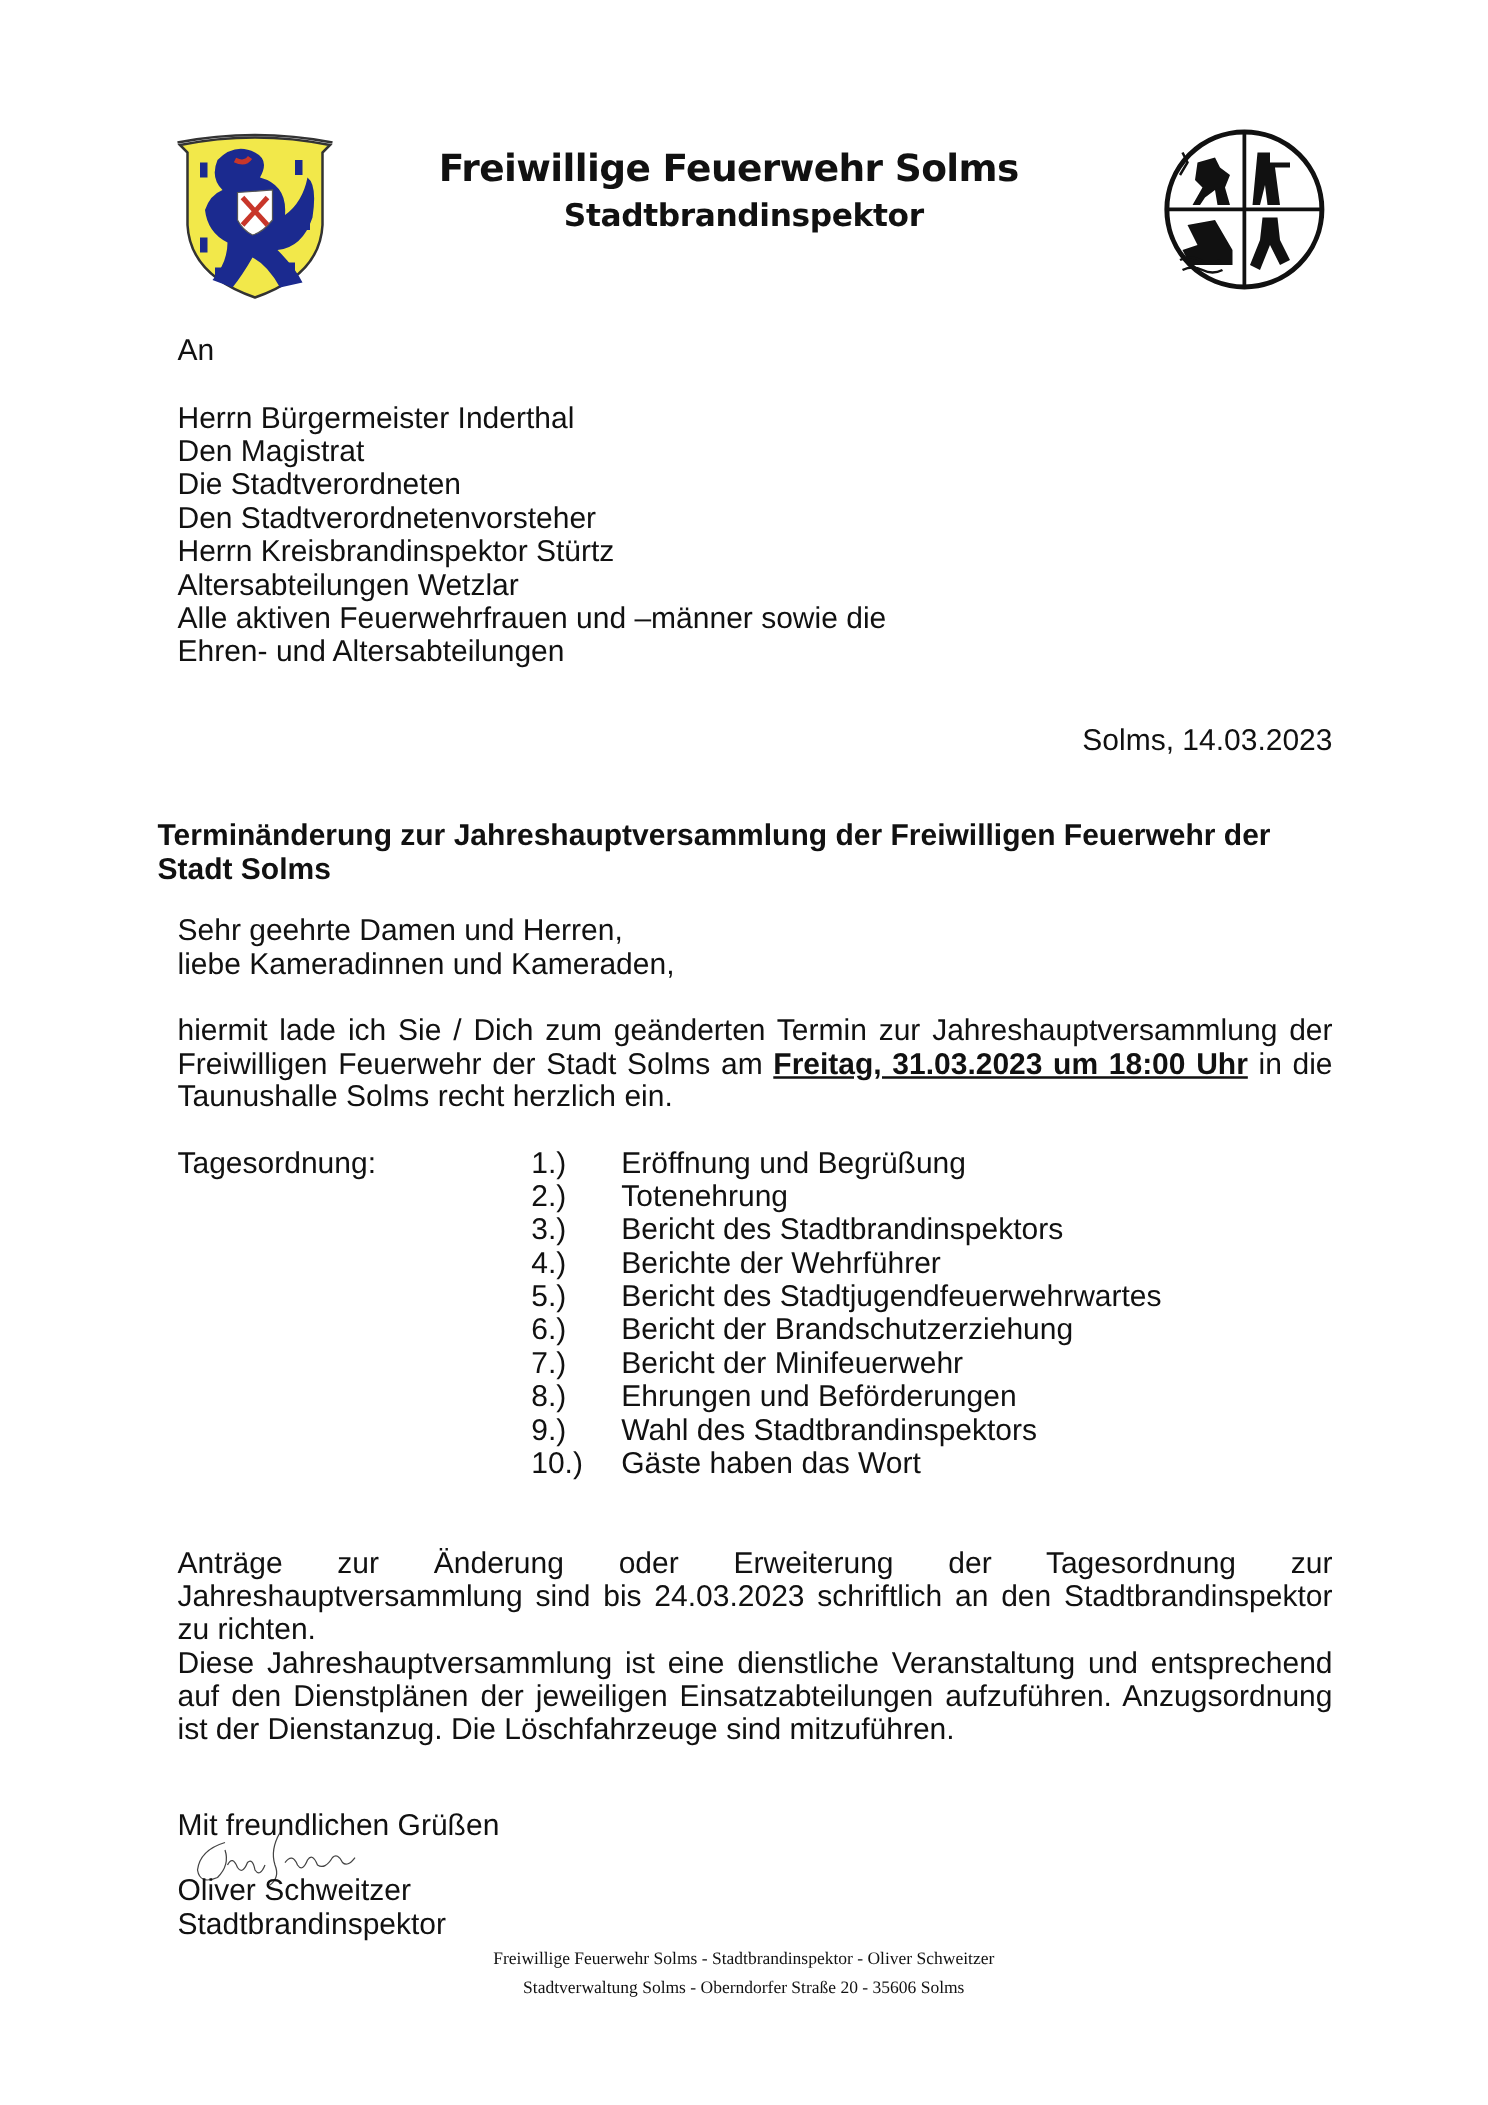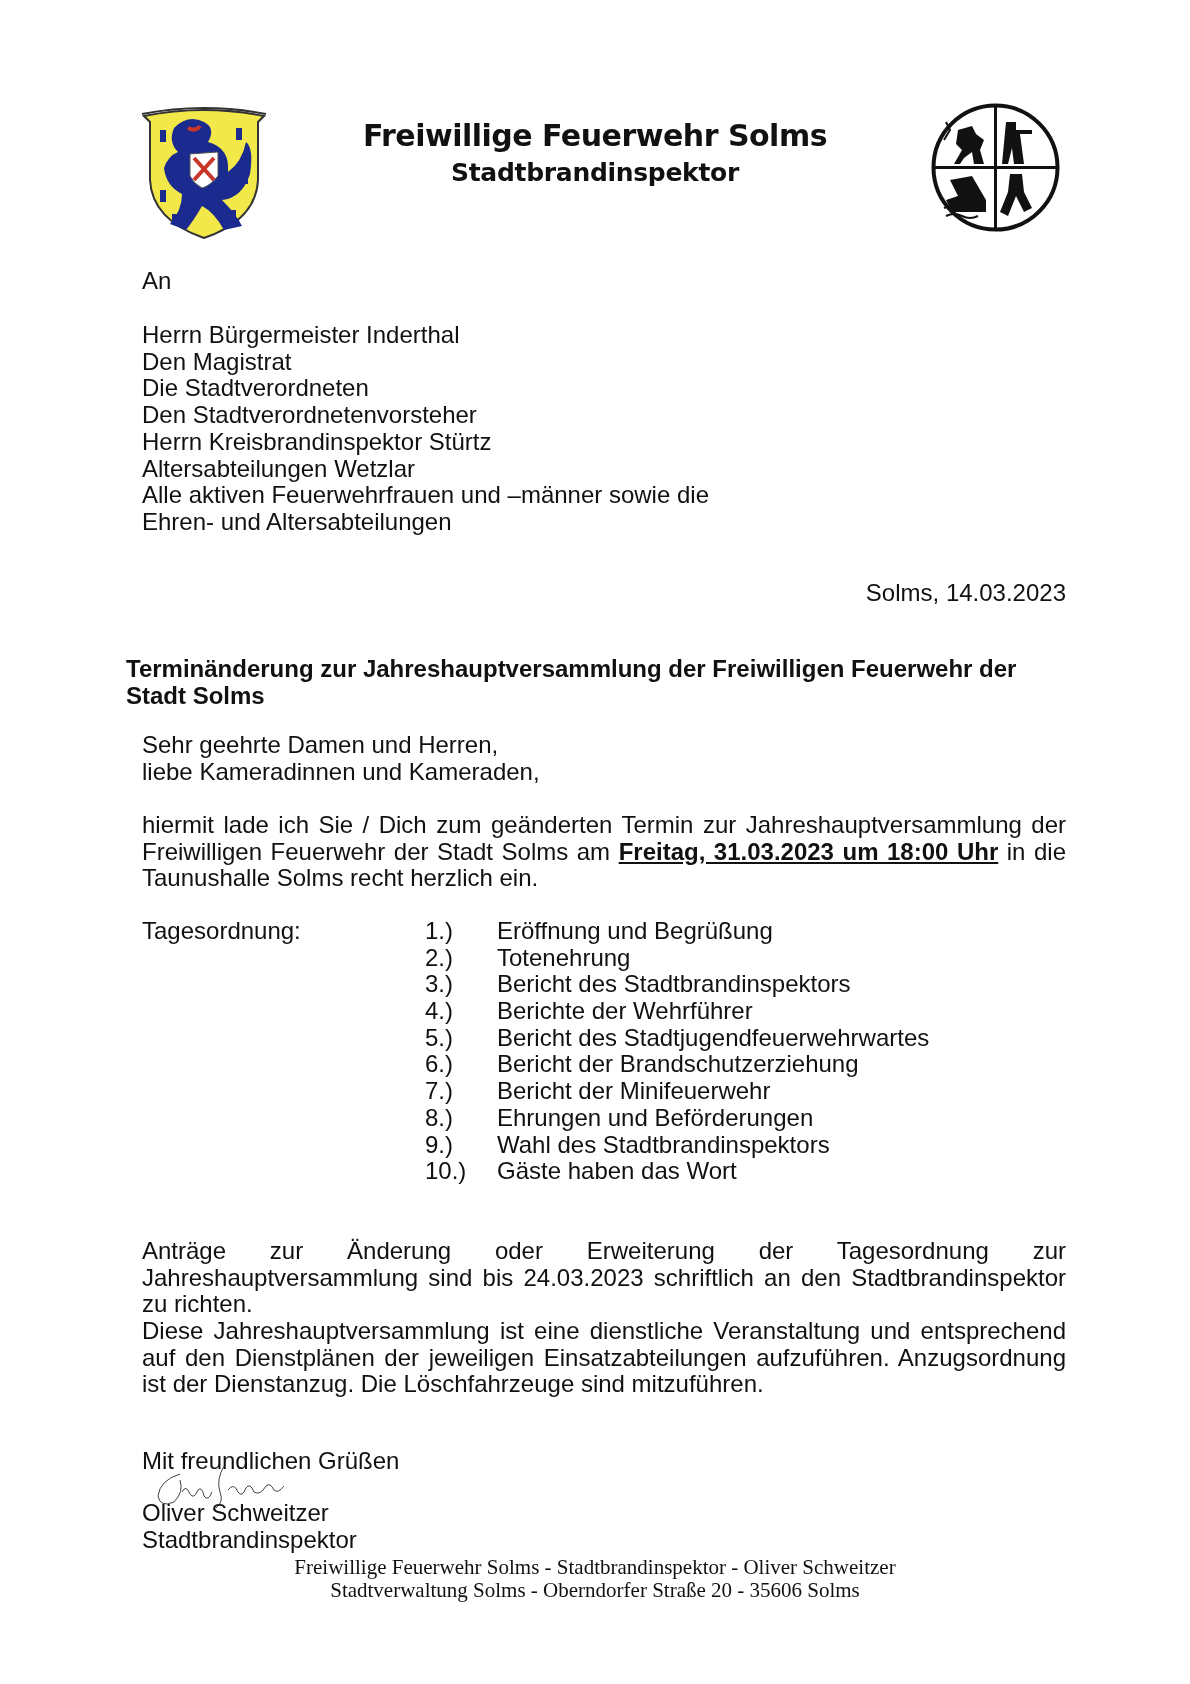--- a/index.html
+++ b/index.html
@@ -2,21 +2,21 @@
 <html><head>
 <meta charset="utf-8">
 <style>
   html, body { margin: 0; padding: 0; background: #ffffff; }
   body { width: 1190px; height: 1684px; position: relative; overflow: hidden; color: #111; }
   .abs { position: absolute; }
 
   
   #coat { left: 138px; top: 102px; width: 132px; height: 138px; }
   #emblem { left: 928px; top: 100px; width: 135px; height: 135px; }
-  #org-title { left: 300px; width: 590px; top: 118px; text-align: center; font-family: "DejaVu Sans", sans-serif; font-weight: bold; font-size: 30px; letter-spacing: -0.5px; }
+  #org-title { left: 288px; width: 590px; top: 118px; text-align: center; font-family: "DejaVu Sans", sans-serif; font-weight: bold; font-size: 30px; letter-spacing: -0.5px; }
   #org-sub { left: 300px; width: 590px; top: 158px; text-align: center; font-family: "DejaVu Sans", sans-serif; font-weight: bold; font-size: 25px; letter-spacing: -0.3px; }
 
   .txt { font-family: "Liberation Sans", sans-serif; font-size: 24px; line-height: 26.7px; }
   #an { left: 142px; top: 268px; }
   #recipients { left: 142px; top: 322px; }
   #recipients div { white-space: nowrap; }
   #date { right: 124px; top: 580px; text-align: right; }
 
   #subject { left: 126px; top: 656px; width: 924px; font-weight: bold; }
   #salutation { left: 142px; top: 732px; }
@@ -29,21 +29,21 @@
   .agenda-num { width: 72px; }
 
   #antraege { left: 142px; top: 1238px; width: 924px; text-align: justify; }
   #dienst { left: 142px; top: 1318px; width: 924px; text-align: justify; text-align-last: left; }
 
   #closing { left: 142px; top: 1448px; }
   #signature { left: 150px; top: 1462px; width: 150px; height: 52px; }
   #signer { left: 142px; top: 1500px; }
   #signer-title { left: 142px; top: 1527px; }
 
-  #footer { left: 0; width: 1190px; top: 1556px; text-align: center; font-family: "Liberation Serif", serif; font-size: 21px; line-height: 23px; }
+  #footer { left: 0; width: 1190px; top: 1556px; text-align: center; font-family: "Liberation Serif", serif; font-size: 14px; line-height: 23px; }
 </style>
 </head>
 <body>
 
 <svg id="coat" class="abs" viewBox="0 0 132 138">
   <path d="M6 14 Q66 2 126 14 L120 20 L120 78 Q118 118 66 136 Q14 118 12 78 L12 20 Z" fill="#f2e84a" stroke="#333" stroke-width="2"></path>
   <path d="M4 12 Q66 0 128 12" fill="none" stroke="#333" stroke-width="2"></path>
   <g fill="#1b2a8f">
     <rect x="22" y="28" width="6" height="12"></rect>
       <rect x="98" y="26" width="6" height="12"></rect>

